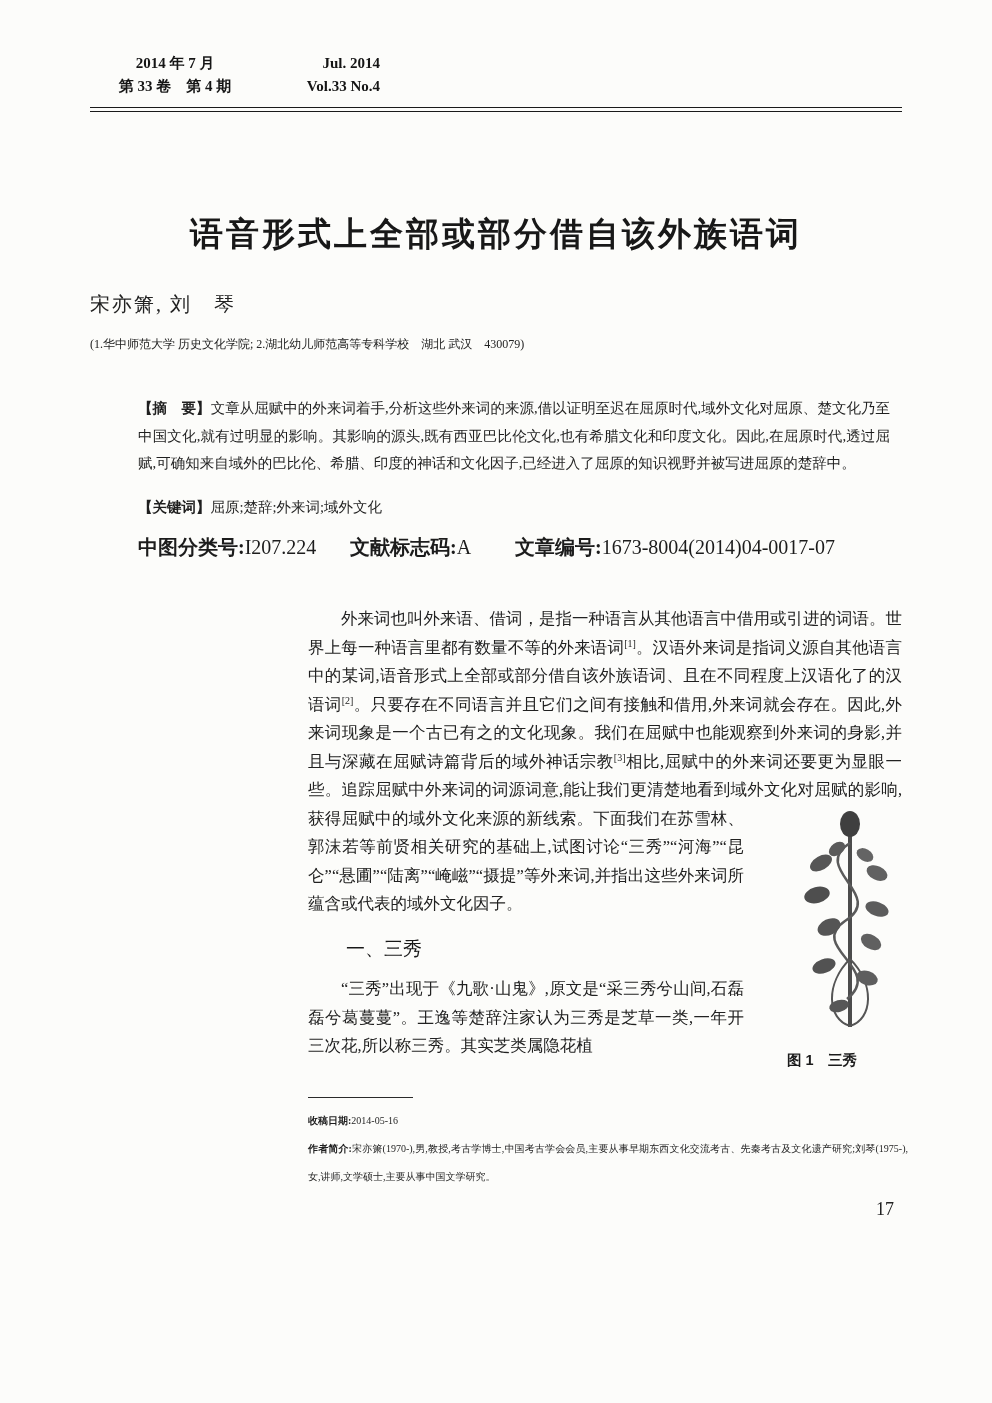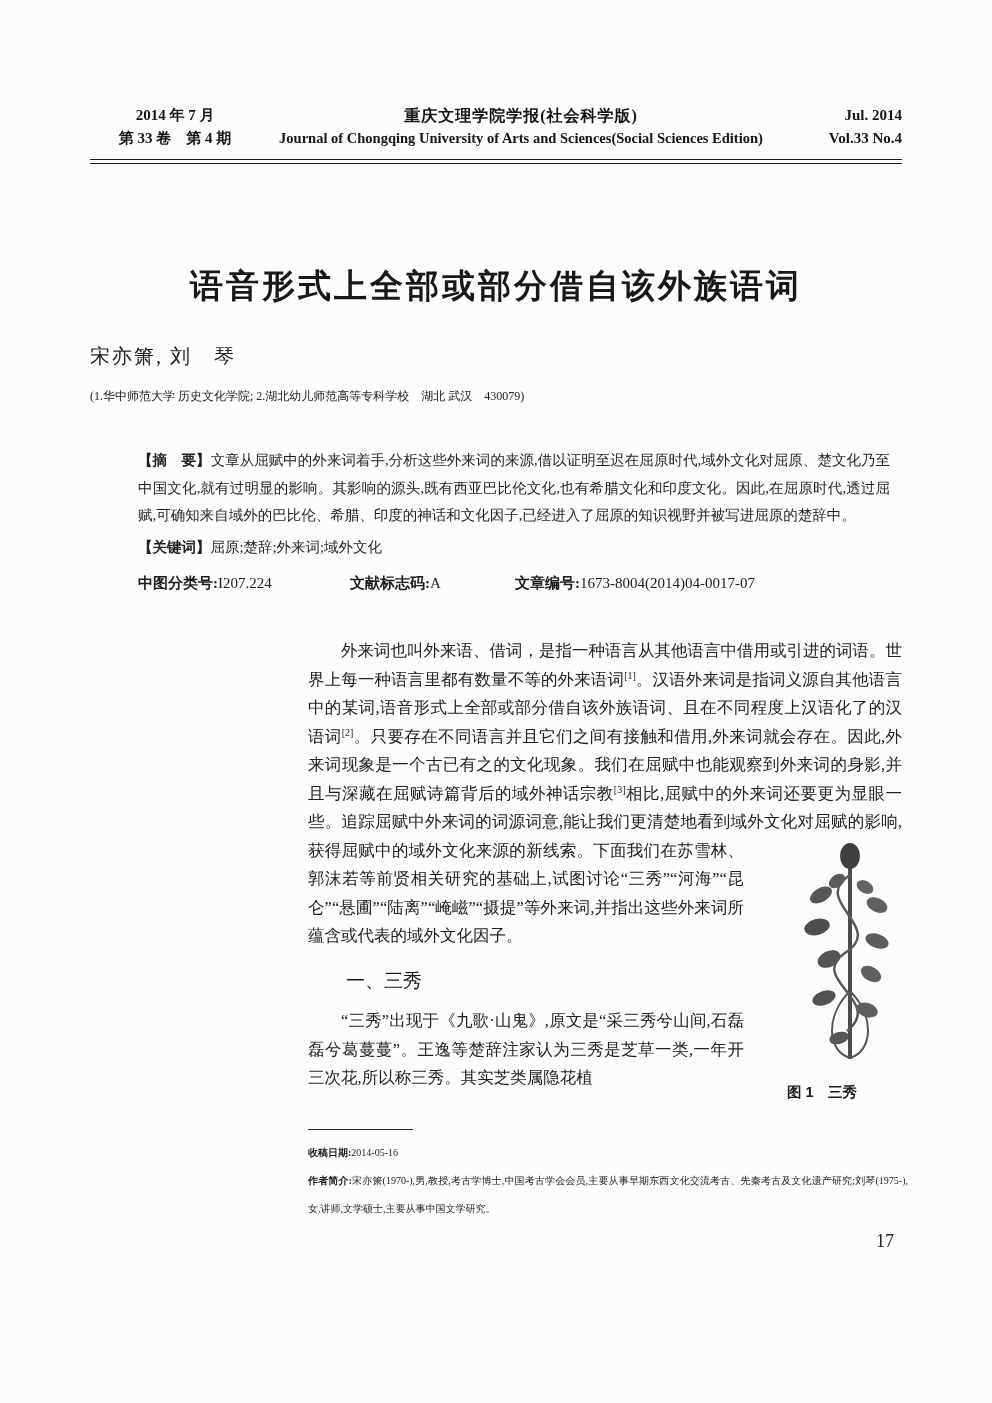--- a/index.html
+++ b/index.html
@@ -10,21 +10,21 @@
     margin:0 auto;
     background:#fcfcfa;
     color:#1c1c1c;
     font-family:"Liberation Serif", serif;
     overflow:hidden;
   }
   .content { padding:0 90px; }
 
   
   .runhead {
-    padding-top:104px;
+    padding-top:52px;
     display:flex; align-items:flex-end;
     font-family:"Liberation Serif", serif;
     font-weight:bold; color:#151515;
   }
   .runhead .cell { line-height:23px; }
   .runhead .left  { width:170px; text-align:center; font-size:15px; }
   .runhead .mid   { flex:1; text-align:center; }
   .runhead .mid .cn { font-size:16px; letter-spacing:1px; }
   .runhead .mid .en { font-size:14.5px; }
   .runhead .right { width:120px; text-align:right; font-size:15px; }
@@ -59,21 +59,21 @@
     font-size:14.5px; line-height:27.5px;
     text-align:justify; color:#1f1f1f;
   }
   .lbl {
     font-family:Liberation Serif, serif;
     font-weight:bold;
   }
   .meta-row {
     display:flex;
     margin:13px 12px 0 48px;
-    font-size:15px;
+    font-size:20px;
     align-items:flex-end;
   }
   .meta-row .seg1 { width:212px; }
   .meta-row .seg2 { width:165px; }
   .meta-row .seg3 { flex:1; }
 
   
   .body-col {
     margin-left:218px;
     width:594px;
@@ -130,39 +130,35 @@
 <body>
 
 <div class="page">
   <div class="content">
 
     <div class="runhead">
       <div class="cell left">
         <div>2014 年 7 月</div>
         <div>第 33 卷　第 4 期</div>
       </div>
-      <div class="cell mid">
-        <div class="cn">重庆文理学院学报(社会科学版)</div>
-        <div class="en">Journal of Chongqing University of Arts and Sciences(Social Sciences Edition)</div>
-      </div>
       <div class="cell right">
         <div>Jul. 2014</div>
         <div>Vol.33  No.4</div>
       </div>
     </div>
     <div class="dblrule"></div>
 
     <h1 class="title">语音形式上全部或部分借自该外族语词</h1>
     <div class="authors">宋亦箫, 刘　琴</div>
     <div class="affiliation">(1.华中师范大学 历史文化学院; 2.湖北幼儿师范高等专科学校　湖北 武汉　430079)</div>
 
     <div class="abstract-block">
       <span class="lbl">【摘　要】</span><span>文章从屈赋中的外来词着手,分析这些外来词的来源,借以证明至迟在屈原时代,域外文化对屈原、楚文化乃至中国文化,就有过明显的影响。其影响的源头,既有西亚巴比伦文化,也有希腊文化和印度文化。因此,在屈原时代,透过屈赋,可确知来自域外的巴比伦、希腊、印度的神话和文化因子,已经进入了屈原的知识视野并被写进屈原的楚辞中。</span>
     </div>
-    <div class="abstract-block" style="margin-top:4px;">
+    <div class="abstract-block" style="margin-top:16px;">
       <span class="lbl">【关键词】</span><span>屈原;楚辞;外来词;域外文化</span>
     </div>
 
     <div class="meta-row">
       <div class="seg1">
         <span class="lbl">中图分类号:</span><span>I207.224</span>
       </div>
       <div class="seg2">
         <span class="lbl">文献标志码:</span><span>A</span>
       </div>

